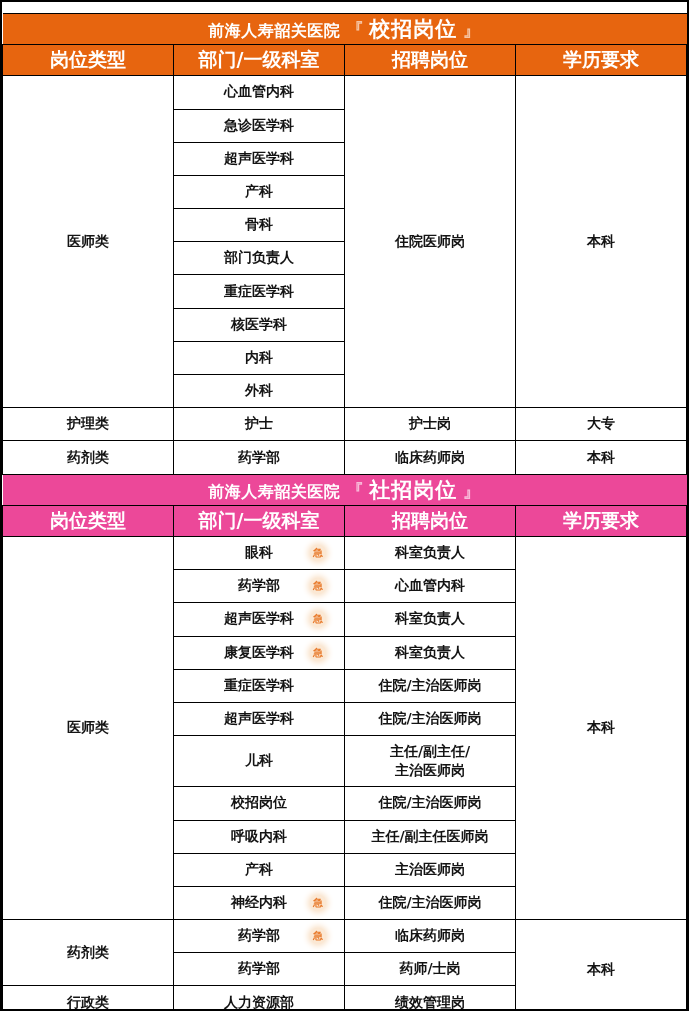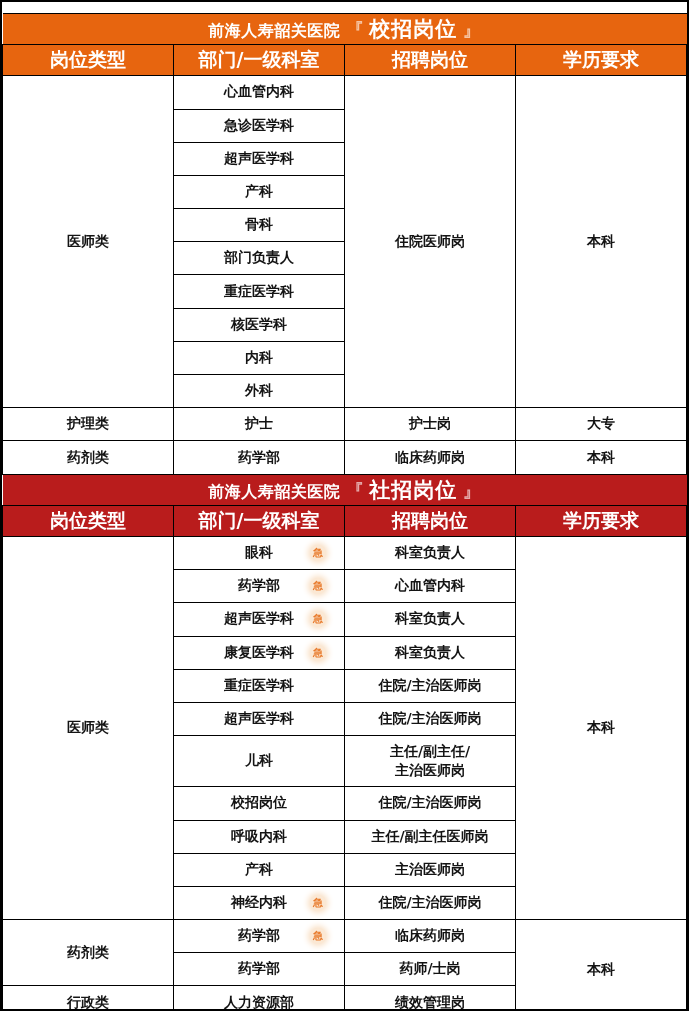--- a/index.html
+++ b/index.html
@@ -16,21 +16,21 @@
     table-layout:fixed;
     margin-top:11px;
   }
   col.c { width:25%; }
   td, th { border:1px solid #000000; text-align:center; vertical-align:middle; padding:0; }
 
   
   tr.h-title { height:31px; }
   td.title { border-left:none; border-right:none; color:#ffffff; font-weight:bold; }
   .orange { background:#E7650F; }
-  .blue   { background:#b91c1c; }
+  .blue   { background:#ec4899; }
   .t-prefix { font-size:16px; letter-spacing:0.5px; }
   .t-big    { font-size:21px; letter-spacing:1px; }
   .bracket  { font-size:18px; color:rgba(255,255,255,0.62); font-weight:bold; }
 
   
   tr.h-head { height:31px; }
   th { color:#ffffff; font-size:19px; font-weight:bold; }
 
   
   tr.h-row  { height:33px; }

